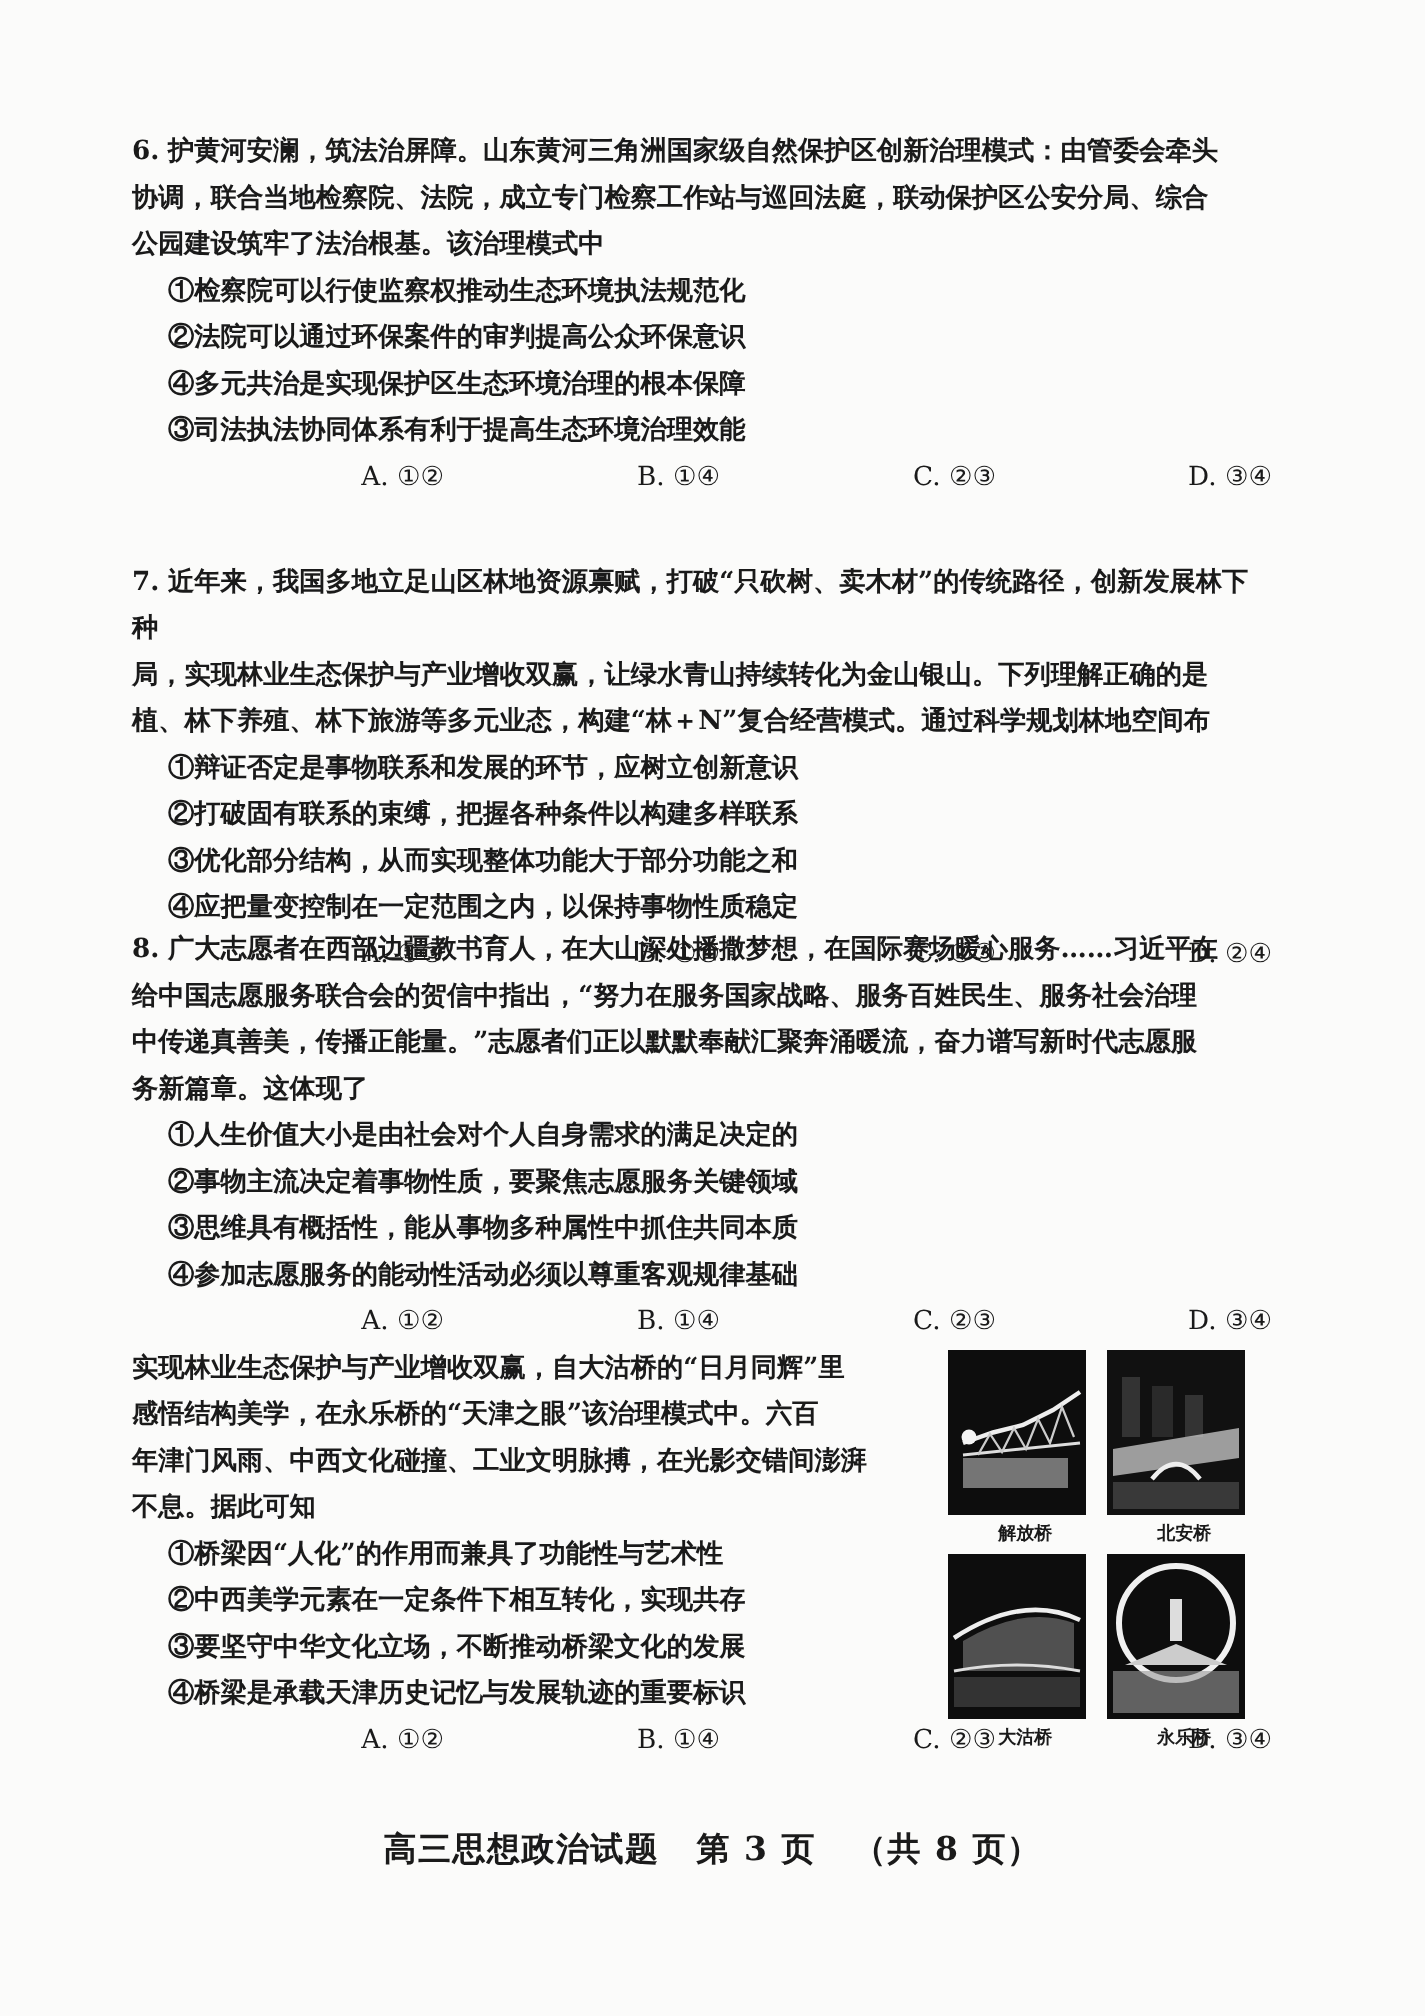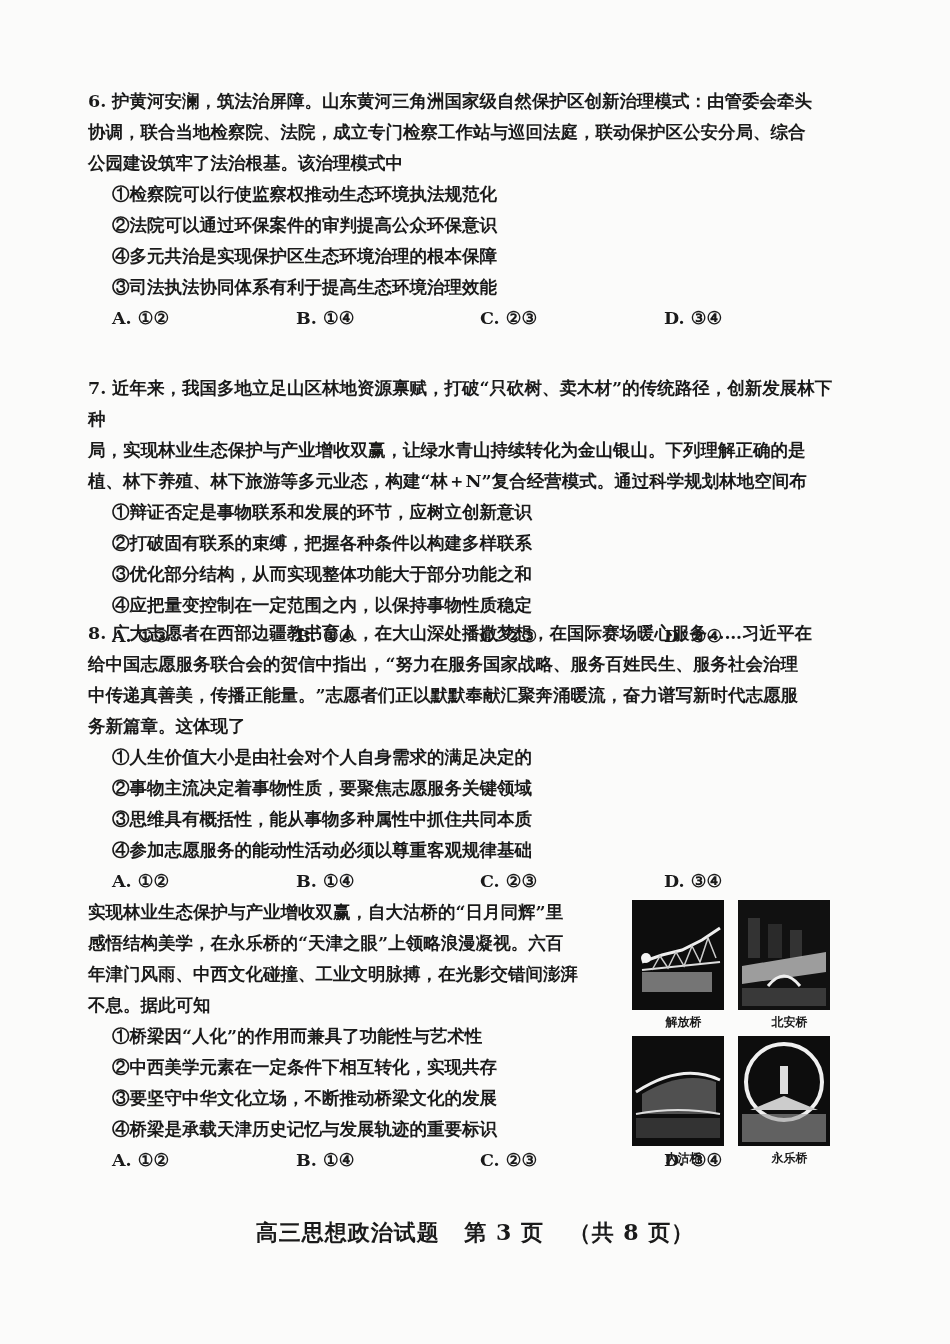--- a/index.html
+++ b/index.html
@@ -5,21 +5,21 @@
   html, body { margin:0; padding:0; }
   body {
     width:950px; height:1344px; background:#fbfbfa; position:relative; overflow:hidden;
     font-family: "DejaVu Serif", "Liberation Serif", serif; color:#1a1a1a;
   }
   .page { position:absolute; left:0; top:0; width:950px; height:1344px; }
   .q { position:absolute; left:88px; width:760px; }
   .stem { font-size:17.5px; line-height:31px; font-weight:bold; margin:0; }
   .stem .num { display:inline-block; width:24px; margin-left:0; }
   .opt { font-size:17.5px; line-height:31px; font-weight:bold; padding-left:24px; margin:0; white-space:nowrap; }
-  .choices { display:flex; padding-left:24px; font-size:17.5px; line-height:31px; font-weight:bold; }
+  .choices { display:flex; padding-left:24px; font-size:17.5px; line-height:31px; font-weight:normal;text-align:right; }
   .choices span { display:inline-block; width:187px; }
   .photos { position:absolute; left:632px; top:900px; width:200px; }
   .photo-cell { position:absolute; width:103px; }
   .photo {
     width:92px; height:110px; background:#111; position:relative; overflow:hidden;
   }
   .cap { text-align:center; font-size:12px; font-weight:bold; margin-top:4px; font-family:"DejaVu Sans", sans-serif; }
   .footer {
     position:absolute; left:0; width:950px; top:1218px; text-align:center;
     font-size:22px; font-weight:bold; letter-spacing:1px;
@@ -75,21 +75,21 @@
     <div class="choices">
       <span>A. ①②</span>
       <span>B. ①④</span>
       <span>C. ②③</span>
       <span>D. ③④</span>
     </div>
   </div>
 
   <div class="q" style="top:897px;">
     <p class="stem indent">实现林业生态保护与产业增收双赢，自大沽桥的“日月同辉”里</p>
-    <p class="stem indent">感悟结构美学，在永乐桥的“天津之眼”上领略浪漫凝视。六百</p>
+    <p class="stem indent">感悟结构美学，在永乐桥的“天津之眼”该治理模式中。六百</p>
     <p class="stem indent">年津门风雨、中西文化碰撞、工业文明脉搏，在光影交错间澎湃</p>
     <p class="stem indent">不息。据此可知</p>
     <p class="opt">①桥梁因“人化”的作用而兼具了功能性与艺术性</p>
     <p class="opt">②中西美学元素在一定条件下相互转化，实现共存</p>
     <p class="opt">③要坚守中华文化立场，不断推动桥梁文化的发展</p>
     <p class="opt">④桥梁是承载天津历史记忆与发展轨迹的重要标识</p>
     <div class="choices">
       <span>A. ①②</span>
       <span>B. ①④</span>
       <span>C. ②③</span>

